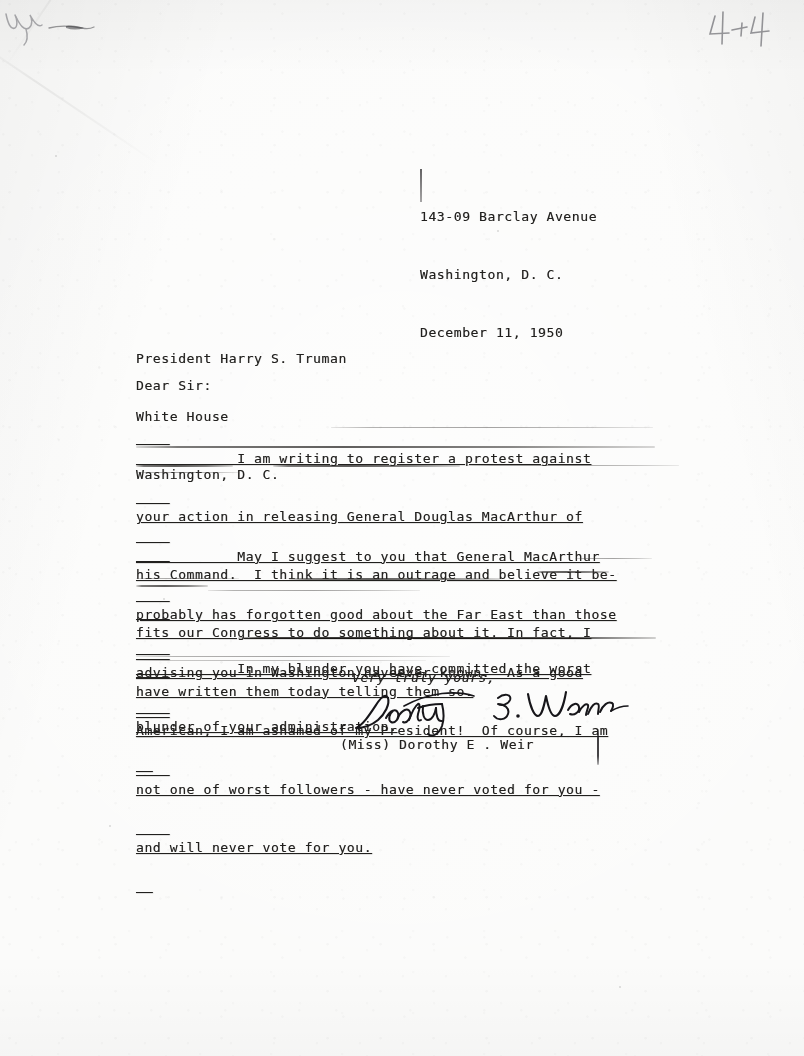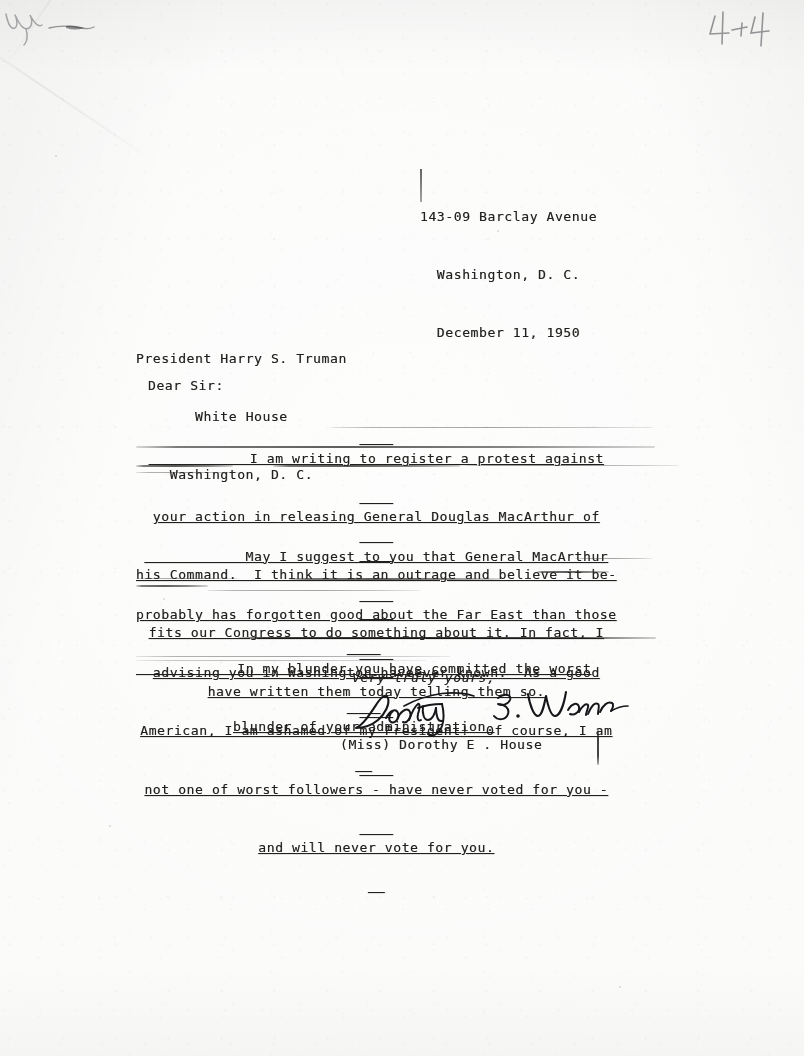--- a/index.html
+++ b/index.html
@@ -9,21 +9,20 @@
   }
   .page {
     position: relative;
     width: 804px;
     height: 1056px;
     margin: 0 auto;
     background: #fbfbfa;
     overflow: hidden;
     font-family: "DejaVu Sans Mono", monospace;
     color: #1d1c1a;
-    text-align: center;
   }
   
   .paper-grain {
     position: absolute;
     inset: 0;
     pointer-events: none;
     background-image:
       radial-gradient(circle at 18% 9%, rgba(0,0,0,0.030) 0 1px, transparent 1.6px),
       radial-gradient(circle at 63% 23%, rgba(0,0,0,0.022) 0 1px, transparent 1.6px),
       radial-gradient(circle at 37% 57%, rgba(0,0,0,0.026) 0 1px, transparent 1.6px),
@@ -69,21 +68,21 @@
     font-family: "DejaVu Sans Mono", monospace;
     font-size: 13.1px;
     letter-spacing: 0.55px;
     line-height: 19.4px;
     white-space: pre;
     color: #21201e;
     text-shadow: 0.35px 0.35px 0 rgba(40,38,36,0.30), -0.3px 0.2px 0 rgba(55,52,50,0.16);
   }
   .letterhead { left: 420px; top: 168px; }
   .inside-address { left: 136px; top: 310px; }
-  .salutation { left: 136px; top: 376px; margin-left: 12px; }
+  .salutation { left: 136px; top: 376px; }
   .para { left: 136px; text-decoration: underline; }
   .p1 { top: 410px; }
   .p2 { top: 508px; }
   .p3 { top: 620px; }
   .closing { left: 352px; top: 668px; font-style: italic; }
   .sig-typed { left: 340px; top: 735px; }
 
   
   .ul {
     position: absolute;
@@ -260,17 +259,17 @@
 
       <path d="M216 26 C220 19, 226 18, 227 23 C228 28, 222 32, 218 30"></path>
       <path d="M227 28 C230 22, 234 19, 236 21 C237 23, 234 28, 234 31"></path>
       <path d="M236 30 C239 22, 243 18, 246 20 C248 21, 246 26, 246 30"></path>
       <path d="M248 28 C251 21, 256 17, 260 19 C262 20, 261 24, 259 27"></path>
 
       <path d="M259 27 C264 24, 270 22, 276 22" stroke-width="1.6"></path>
     </g>
   </svg>
 
-  <div class="tw sig-typed">(Miss) Dorothy E . House</div>
+  <div class="tw sig-typed">(Miss) Dorothy E . Weir</div>
 
   <div class="tick-stroke"></div>
 
 </div>
 
 </body></html>

